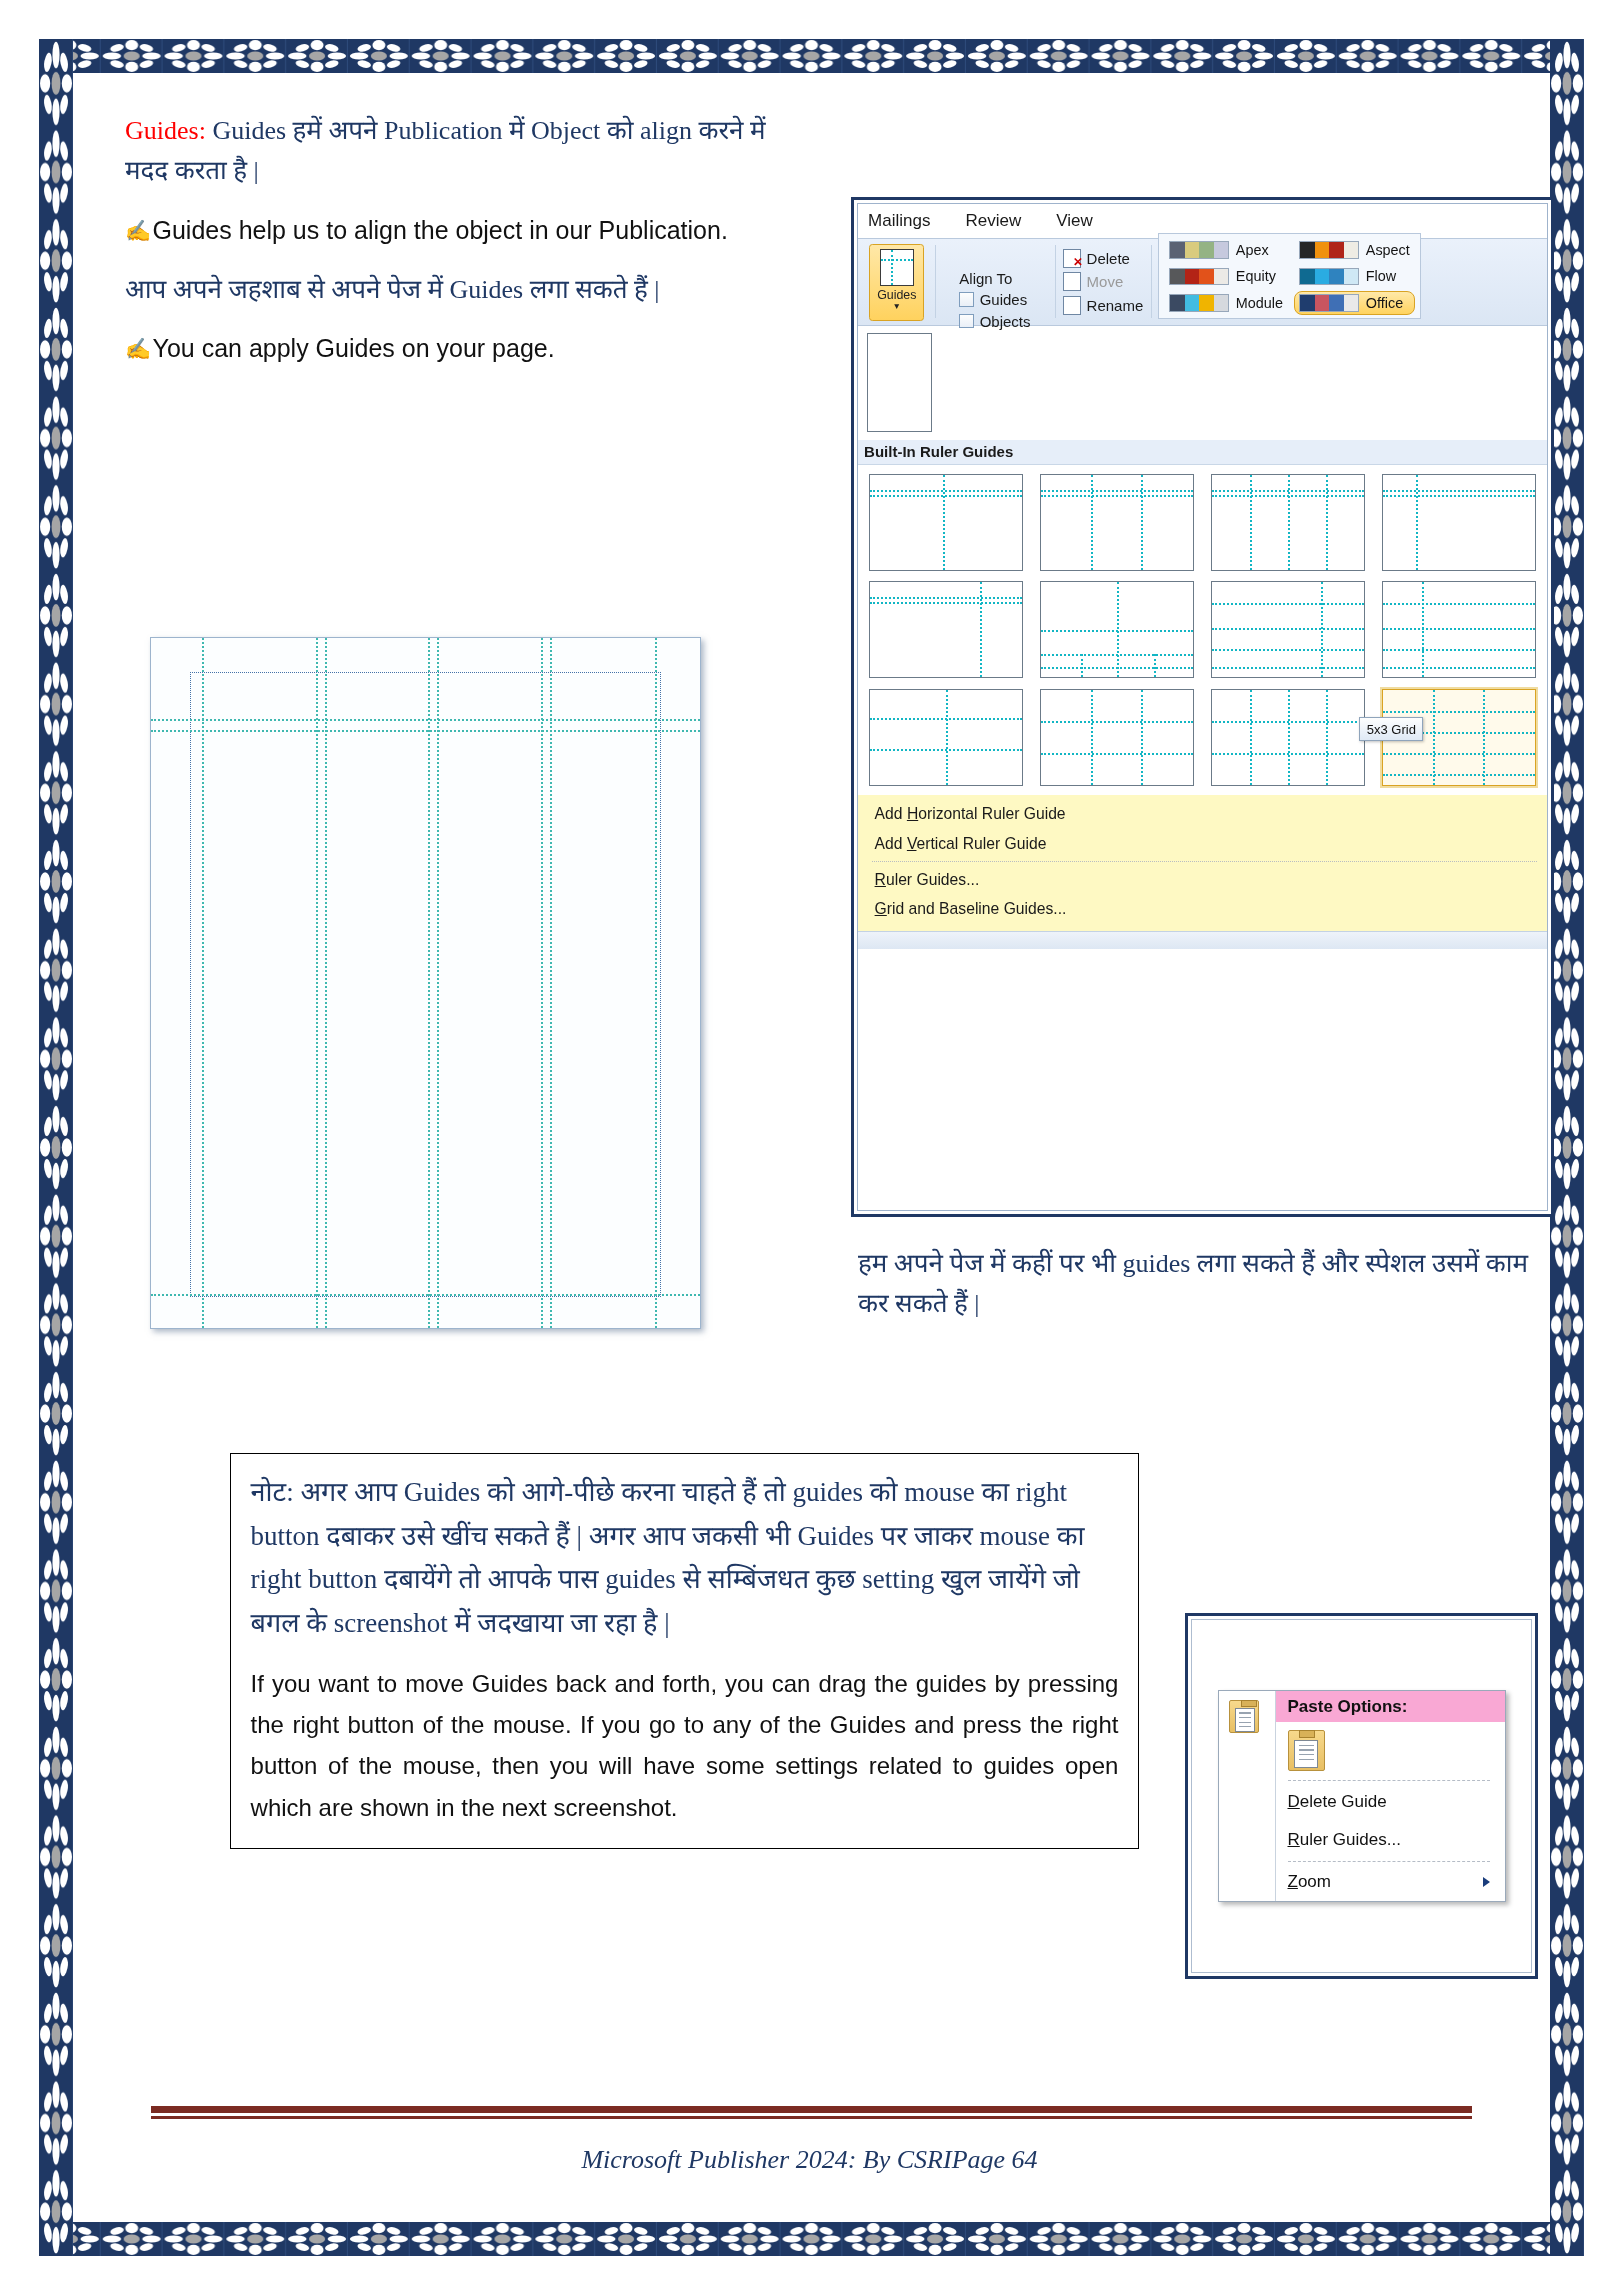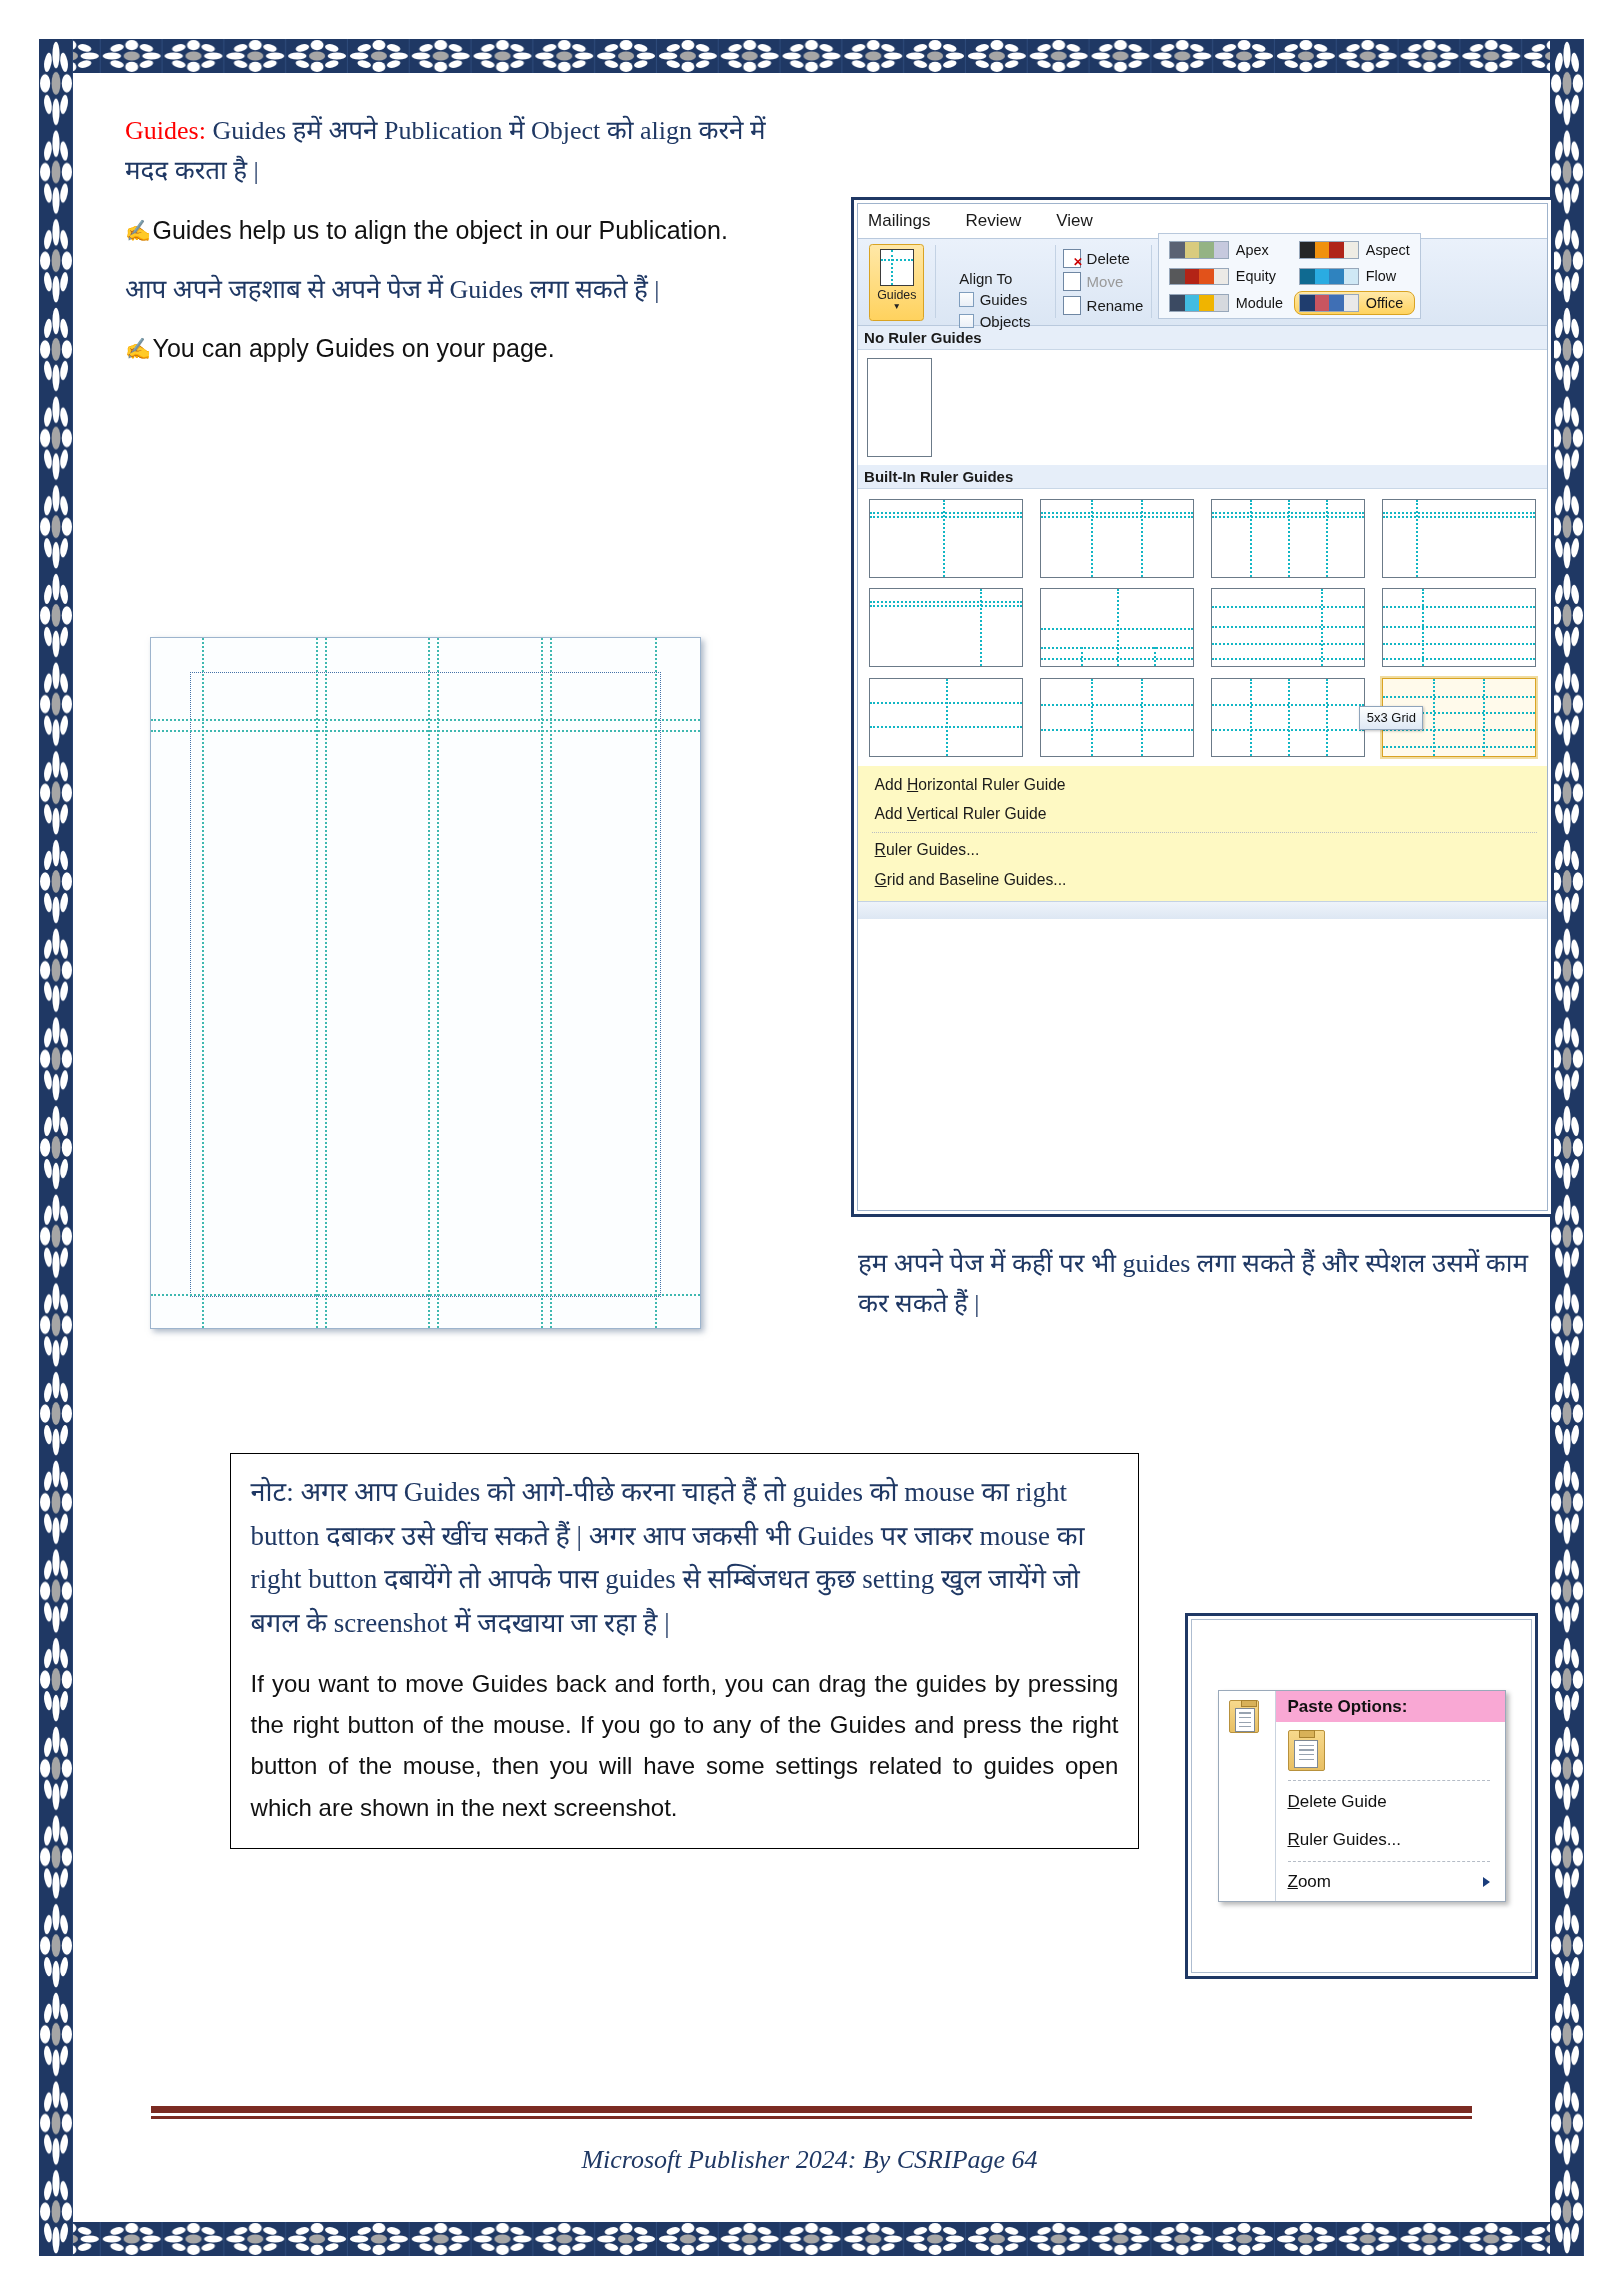--- a/index.html
+++ b/index.html
@@ -84,21 +84,21 @@
   .scheme{display:flex;align-items:center;gap:6.5px;padding:2px 3.9px;border:0.7px solid transparent;}
   .scheme.sel{background:linear-gradient(#ffe9a9,#ffd35f);border:0.7px solid #d9a323;border-radius:8px;}
   .sw{display:flex;width:58px;height:15.7px;border:0.7px solid #97a7ba;}
   .sw i{flex:1;display:block;}
   .scheme-name{font-size:14.4px;color:#141414;}
 
   .secthead{background:#e6eef9;font-size:15px;font-weight:bold;color:#1a1a1a;padding:3.3px 6.5px;border-bottom:0.7px solid #c9d7e7;}
   .norule{padding:7.8px 0 7.8px 9.2px;background:#fff;}
   .thumb-blank{width:63px;height:97px;border:1.3px solid #6b7a88;background:#fff;}
   .gallery{display:grid;grid-template-columns:repeat(4,1fr);gap:10.5px 17px;padding:9.2px 11.8px;background:#fff;}
-  .thumb{height:79px;border:1.3px solid #6b7a88;background:#fff;position:relative;box-sizing:border-box;}
+  .thumb{height:97px;border:1.3px solid #6b7a88;background:#fff;position:relative;box-sizing:border-box;}
   .thumb.sel{border-color:#d9a323;background:#fffaeb;outline:2px solid #f0dca0;}
   .tv{position:absolute;top:0;bottom:0;border-left:2px dotted #12b6c4;}
   .th{position:absolute;left:0;right:0;border-top:2px dotted #12b6c4;}
   .tip{position:absolute;left:-23.5px;top:27.5px;background:linear-gradient(#fdfefe,#dfe9f5);
        border:0.7px solid #8fa4bb;font-size:13px;padding:3.3px 6.5px;color:#111;white-space:nowrap;
        box-shadow:1.3px 1.3px 2.6px rgba(0,0,0,.25);z-index:5;}
   .menu{background:#fef9c3;padding:3.9px 0 6.5px 0;}
   .mi{font-size:15.7px;color:#1a1a1a;padding:5.9px 0 5.9px 17px;}
   .mi u{text-decoration:underline;}
   .mdash{border-top:1.3px dotted #b9bdc2;margin:2.6px 10.5px 2.6px 14.4px;}
@@ -324,21 +324,20 @@
                   <i style="background:#c85560"></i>
                   <i style="background:#3f6fb5"></i>
                   <i style="background:#e9e9e9"></i>
                 </span>
             <span class="scheme-name">Office</span>
           </div>
         </div>
       </div>
     </div>
 
-    <div class="secthead">No Ruler Guides</div>
     <div class="norule">
       <div class="thumb-blank"></div>
     </div>
 
     <div class="secthead">Built-In Ruler Guides</div>
     <div class="gallery">
       <div class="thumb">
             <span class="tv" style="left:48%"></span>
             <span class="th" style="top:16%"></span>
             <span class="th" style="top:21%"></span>

